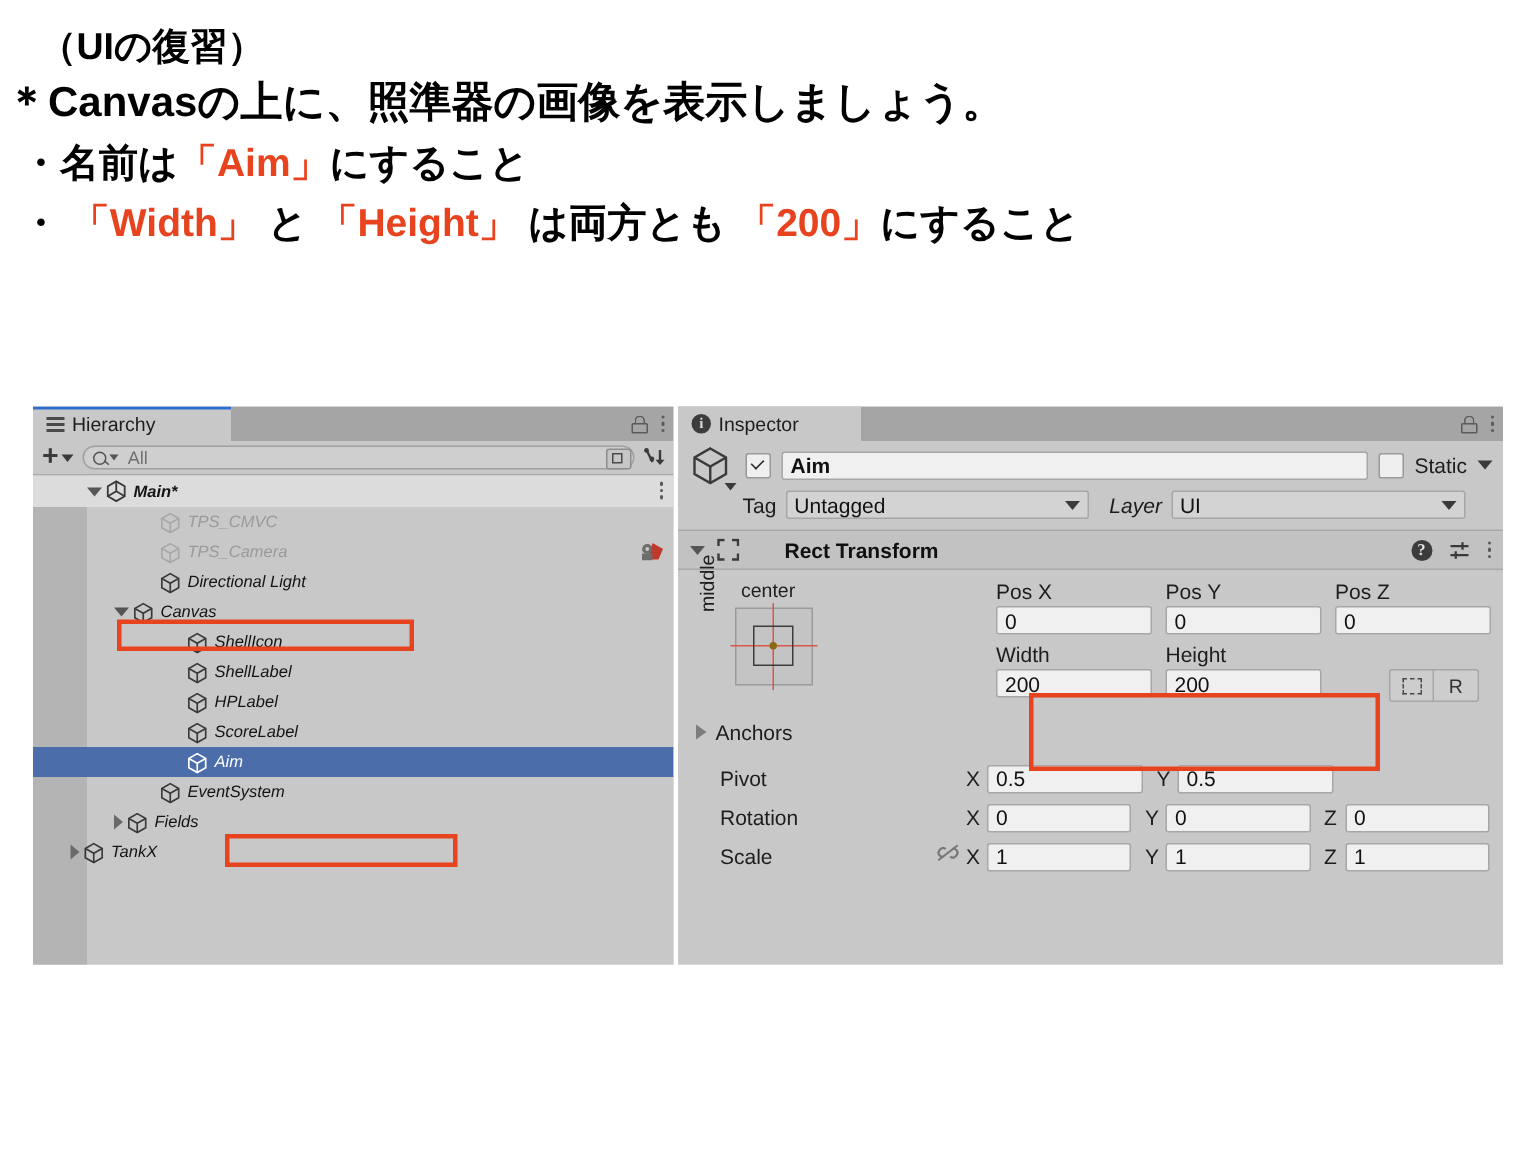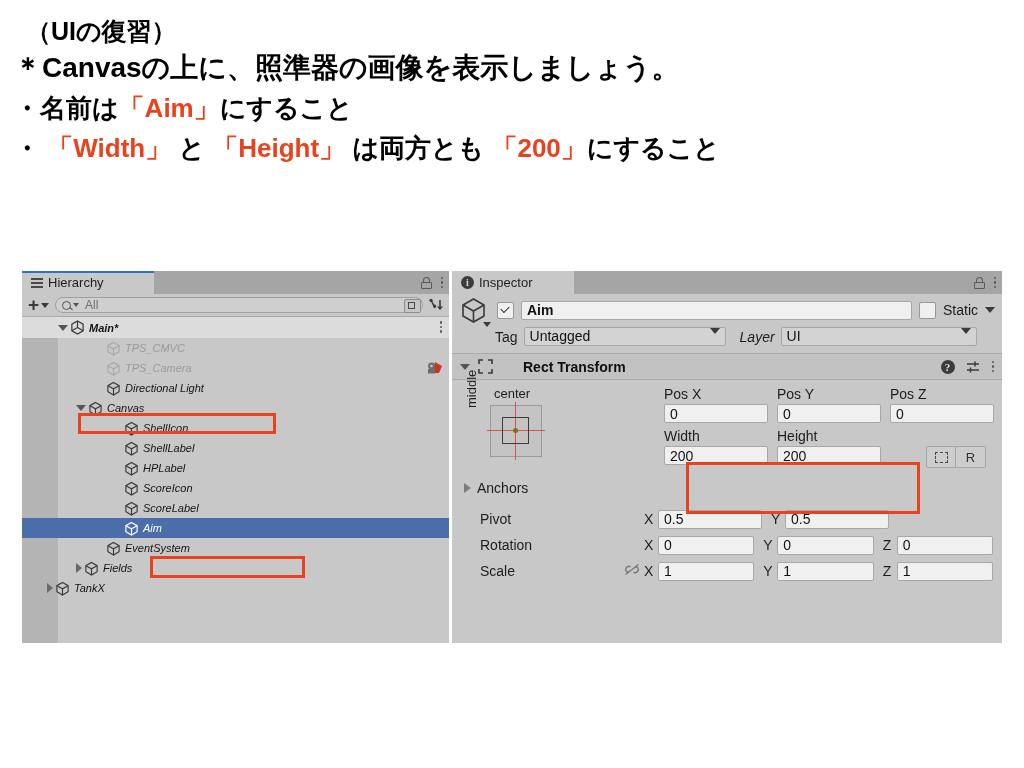--- a/index.html
+++ b/index.html
@@ -6,21 +6,21 @@
   body{
     width:1024px;height:768px;background:#ffffff;
     font-family:"Liberation Sans","DejaVu Sans",sans-serif;
     overflow:hidden;position:relative;
   }
 
   
   .slide-text{position:absolute;left:0;top:0;width:1024px;padding:14px 0 0 0;}
   .ln{font-weight:bold;color:#000;letter-spacing:0px;white-space:nowrap;}
   .ln1{font-size:25px;padding-left:26px;line-height:34px;}
-  .ln2{font-size:28px;padding-left:14px;line-height:40px;}
+  .ln2{font-size:28px;padding-left:4px;line-height:40px;}
   .ln3{font-size:26px;padding-left:14px;line-height:40px;}
   .ln4{font-size:26px;padding-left:14px;line-height:40px;}
   .hl{color:#e8431f;}
 
   
   .unity{position:absolute;left:22px;top:231px;width:980px;height:372px;margin-top:40px;}
 
   
   .panel{position:absolute;top:0;background:#c8c8c8;overflow:hidden;}
   .hierarchy{left:0;width:427px;height:372px;}
@@ -94,21 +94,21 @@
   .bigcube .bcaret{position:absolute;right:-3px;bottom:-2px;width:0;height:0;border-left:4px solid transparent;border-right:4px solid transparent;border-top:5px solid #3a3a3a;}
   .chk{width:15px;height:15px;background:#efefef;border:1px solid #999;border-radius:2px;flex:none;position:relative;}
   .chk::after{content:"";position:absolute;left:3px;top:3px;width:7px;height:4px;border-left:1.8px solid #2b2b2b;border-bottom:1.8px solid #2b2b2b;transform:rotate(-45deg);}
   .namefield{flex:1;height:19px;background:#f0f0f0;border:1px solid #a7a7a7;border-radius:2px;
              display:flex;align-items:center;padding:0 5px;font-size:14px;font-weight:bold;color:#111;box-sizing:border-box;}
   .statchk{width:15px;height:15px;background:#efefef;border:1px solid #999;border-radius:2px;flex:none;}
   .staticlbl{font-size:14px;color:#1d1d1d;}
   .ihrow2{display:flex;align-items:center;gap:6px;height:21px;margin-top:5px;padding-left:36px;}
   .ftlabel{font-size:14px;color:#1d1d1d;flex:none;}
   .dropdown{height:19px;background:#d3d3d3;border:1px solid #a7a7a7;border-radius:2px;display:flex;
-            align-items:flex-start;justify-content:space-between;padding:0 5px;font-size:14px;color:#111;box-sizing:border-box;}
+            align-items:center;justify-content:space-between;padding:0 5px;font-size:14px;color:#111;box-sizing:border-box;}
   .dd-caret{width:0;height:0;border-left:5px solid transparent;border-right:5px solid transparent;border-top:6px solid #3a3a3a;}
 
   
   .comp-head{height:25px;background:#c2c2c2;border-bottom:1px solid #a9a9a9;display:flex;align-items:center;padding:0 8px;gap:8px;}
   .comp-title{font-size:14px;font-weight:bold;color:#101010;margin-left:22px;}
   .comp-right{margin-left:auto;display:flex;align-items:center;gap:11px;}
   .qicon{width:14px;height:14px;border-radius:50%;background:#3c3c3c;color:#e0e0e0;font-size:11px;font-weight:bold;
          display:flex;align-items:center;justify-content:center;font-family:"Liberation Serif",serif;}
 
   
@@ -298,29 +298,20 @@
             <span>ShellLabel</span>
           </div>
           <div class="row" style="padding-left: 90px;">
             <span class="twisty none"></span>
             <svg class="cube" viewBox="0 0 16 16">
       <path d="M8 1.5 L14 5 L14 11.5 L8 15 L2 11.5 L2 5 Z" fill="none" stroke="#3a3a3a" stroke-width="1.2"></path>
       <path d="M2 5 L8 8.3 L14 5" fill="none" stroke="#3a3a3a" stroke-width="1.2"></path>
       <path d="M8 8.3 L8 15" fill="none" stroke="#3a3a3a" stroke-width="1.2"></path>
     </svg>
             <span>HPLabel</span>
-          </div>
-          <div class="row" style="padding-left: 90px;">
-            <span class="twisty none"></span>
-            <svg class="cube" viewBox="0 0 16 16">
-      <path d="M8 1.5 L14 5 L14 11.5 L8 15 L2 11.5 L2 5 Z" fill="none" stroke="#3a3a3a" stroke-width="1.2"></path>
-      <path d="M2 5 L8 8.3 L14 5" fill="none" stroke="#3a3a3a" stroke-width="1.2"></path>
-      <path d="M8 8.3 L8 15" fill="none" stroke="#3a3a3a" stroke-width="1.2"></path>
-    </svg>
-            <span>ScoreIcon</span>
           </div>
           <div class="row" style="padding-left: 90px;">
             <span class="twisty none"></span>
             <svg class="cube" viewBox="0 0 16 16">
       <path d="M8 1.5 L14 5 L14 11.5 L8 15 L2 11.5 L2 5 Z" fill="none" stroke="#3a3a3a" stroke-width="1.2"></path>
       <path d="M2 5 L8 8.3 L14 5" fill="none" stroke="#3a3a3a" stroke-width="1.2"></path>
       <path d="M8 8.3 L8 15" fill="none" stroke="#3a3a3a" stroke-width="1.2"></path>
     </svg>
             <span>ScoreLabel</span>
           </div>

